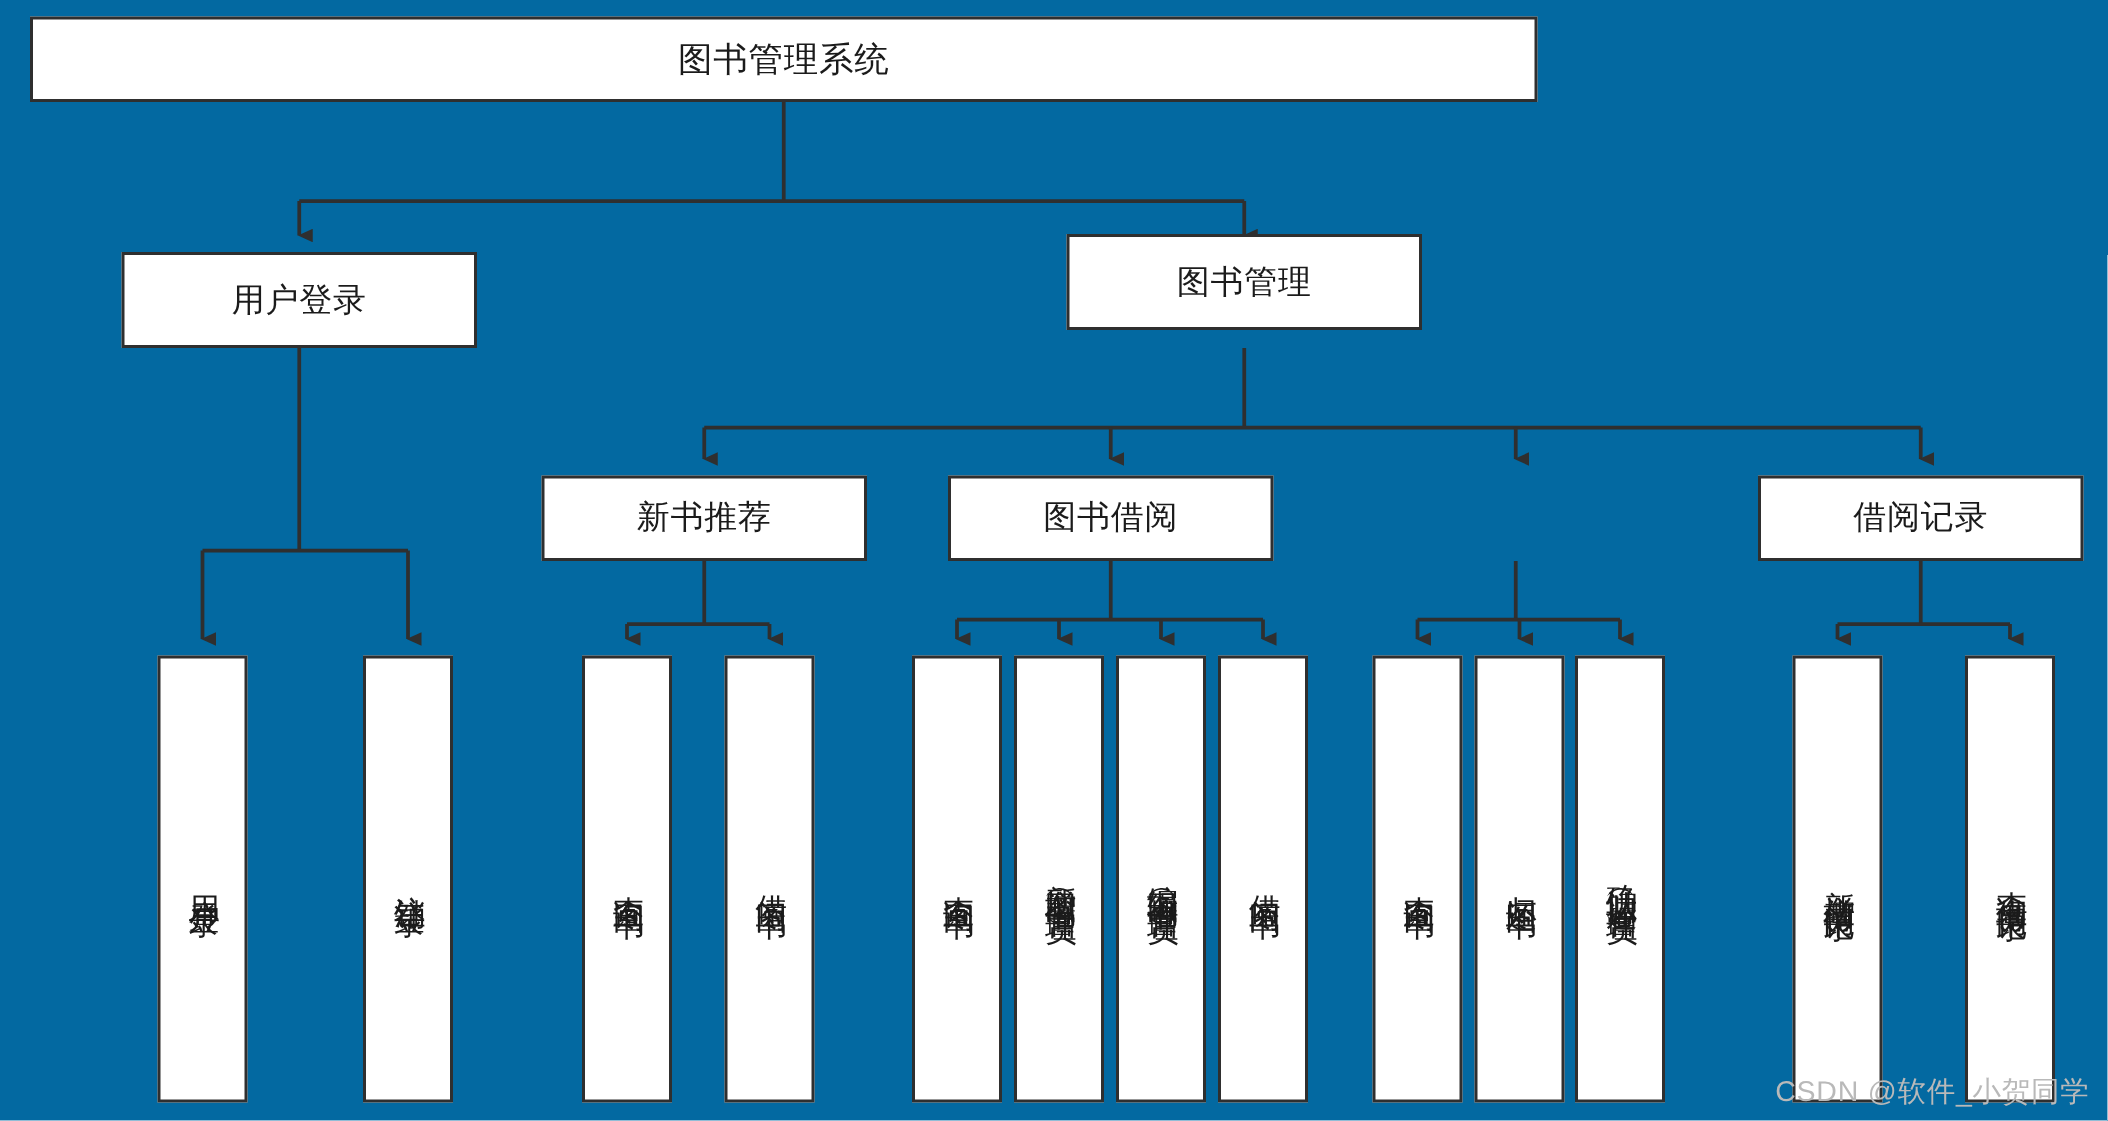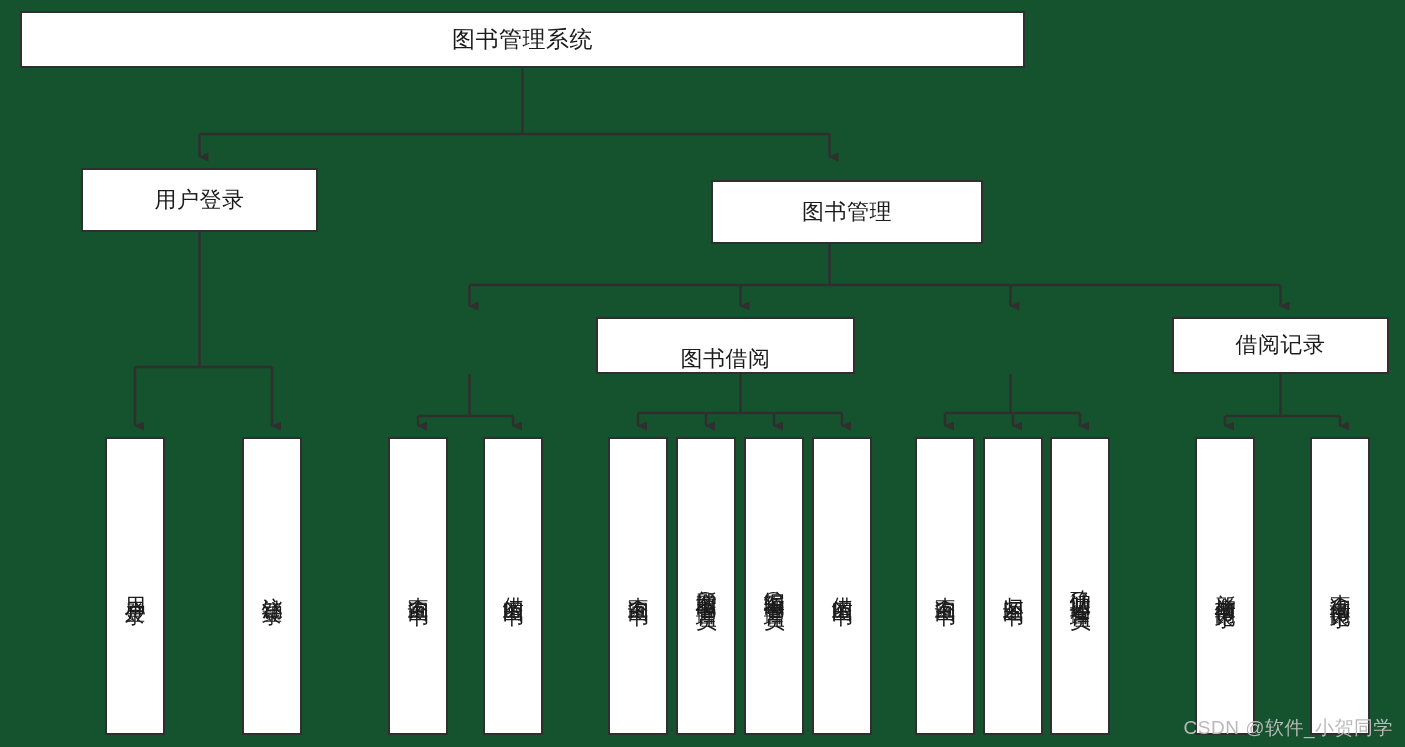--- a/index.html
+++ b/index.html
@@ -7,21 +7,21 @@
     padding: 0;
     background: #ffffff;
   }
   body {
     font-family: "Liberation Sans", "DejaVu Sans", sans-serif;
   }
   #canvas {
     position: relative;
     width: 1405px;
     height: 747px;
-    background: #14532d;
+    background: #0369a1;
     overflow: hidden;
   }
   #edges {
     position: absolute;
     left: 0;
     top: 0;
     width: 1405px;
     height: 747px;
   }
   .node {
@@ -117,25 +117,28 @@
       </g>
   </svg>
 
   <div class="node root horiz" style="left: 20px; top: 11px; width: 1005px; height: 57px;">
     <span>图书管理系统</span>
   </div>
 
   <div class="node horiz" style="left: 81px; top: 168px; width: 237px; height: 64px;">
     <span>用户登录</span>
   </div>
-  <div class="node horiz" style="left: 711px; top: 180px; width: 272px; height: 64px;">
+  <div class="node horiz" style="left: 711px; top: 156px; width: 237px; height: 64px;">
     <span>图书管理</span>
   </div>
 
-  <div class="node horiz" style="left: 596px; top: 317px; width: 259px; height: 57px; align-items: flex-end;">
+  <div class="node horiz" style="left: 361px; top: 317px; width: 217px; height: 57px;">
+    <span>新书推荐</span>
+  </div>
+  <div class="node horiz" style="left: 632px; top: 317px; width: 217px; height: 57px;">
     <span>图书借阅</span>
   </div>
   <div class="node horiz" style="left: 1172px; top: 317px; width: 217px; height: 57px;">
     <span>借阅记录</span>
   </div>
 
   <div class="node vert" style="left: 105px; top: 437px; width: 60px; height: 298px;">
     <span class="vtext">用户登录</span>
   </div>
   <div class="node vert" style="left: 242px; top: 437px; width: 60px; height: 298px;">

